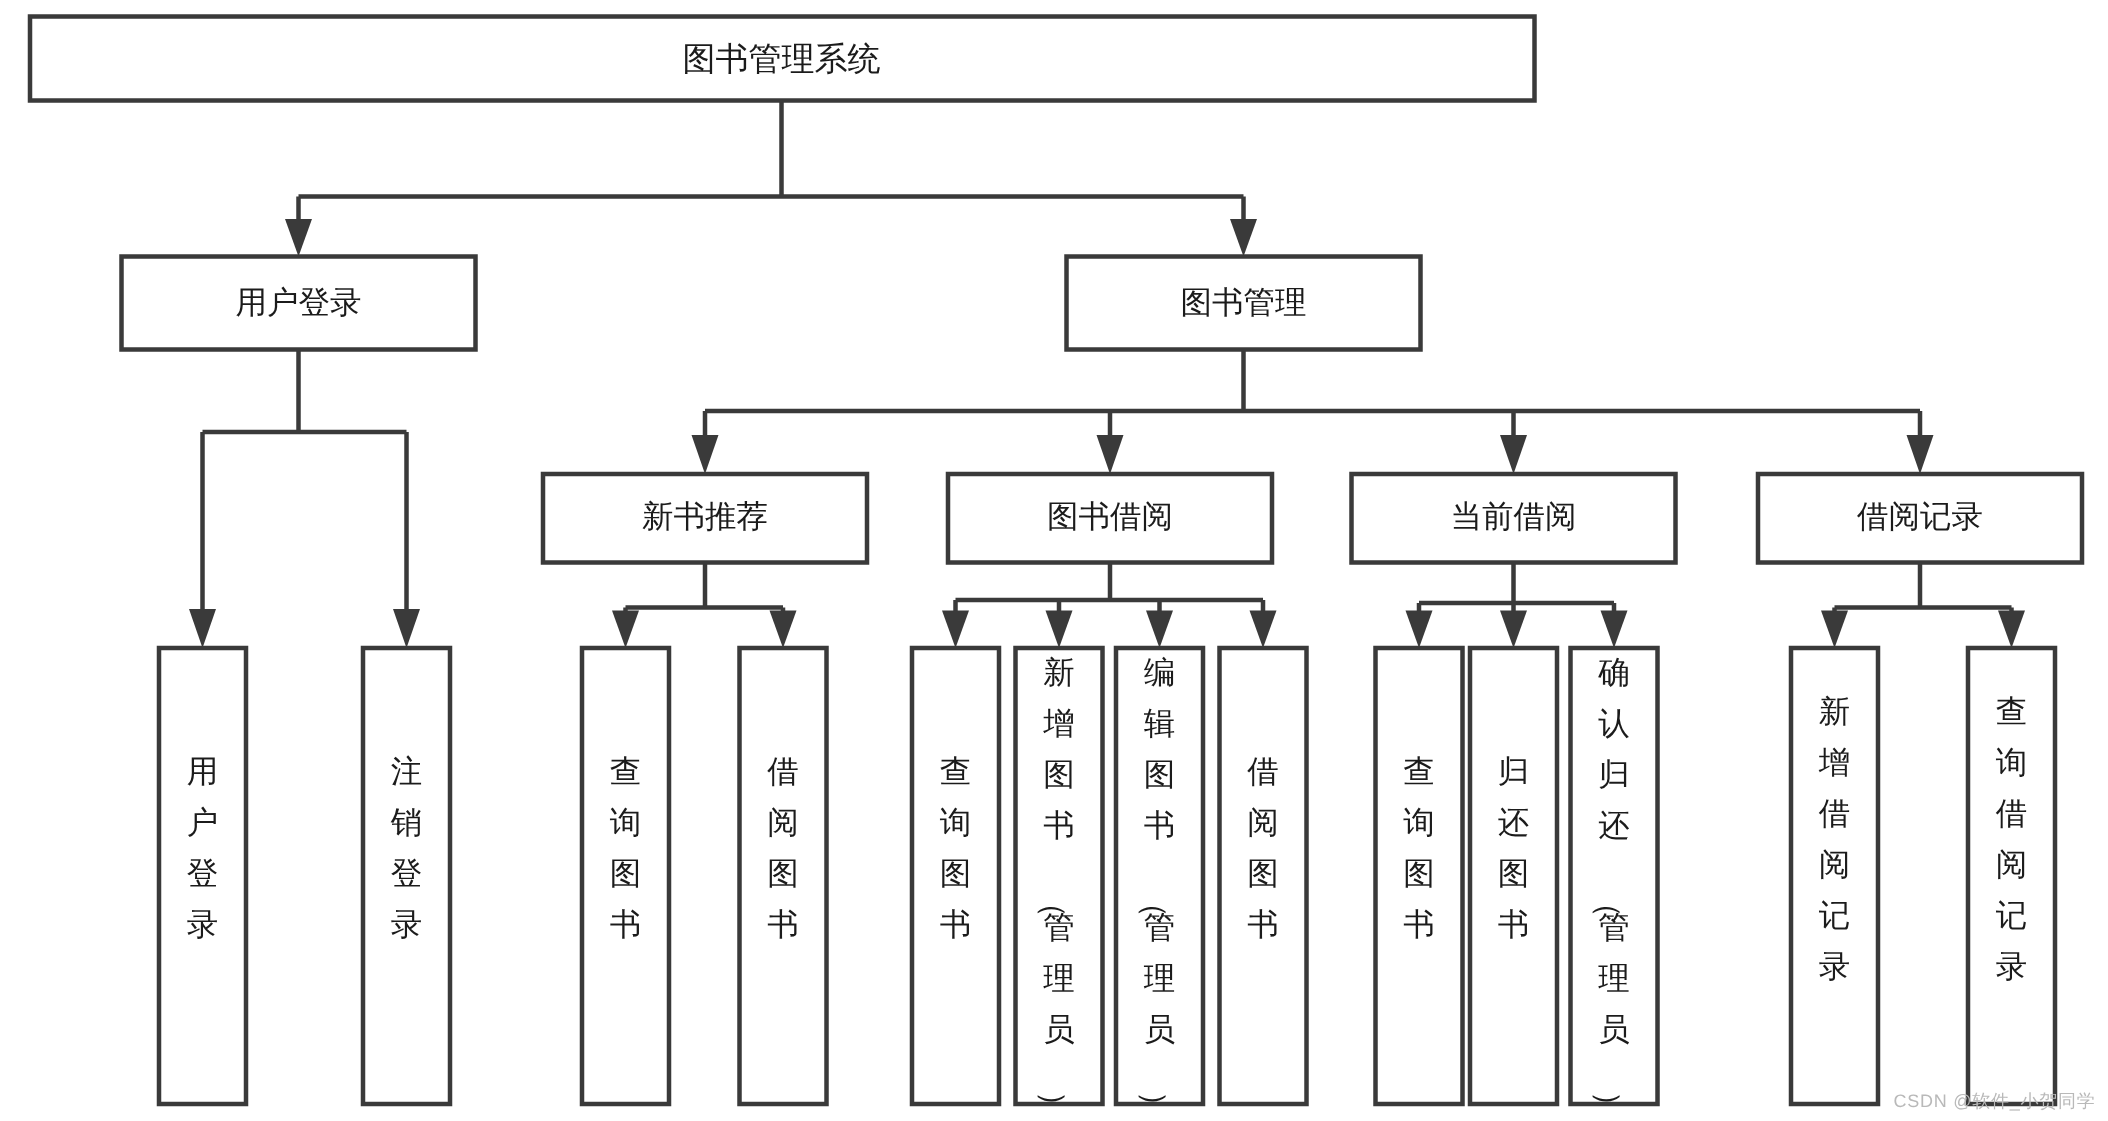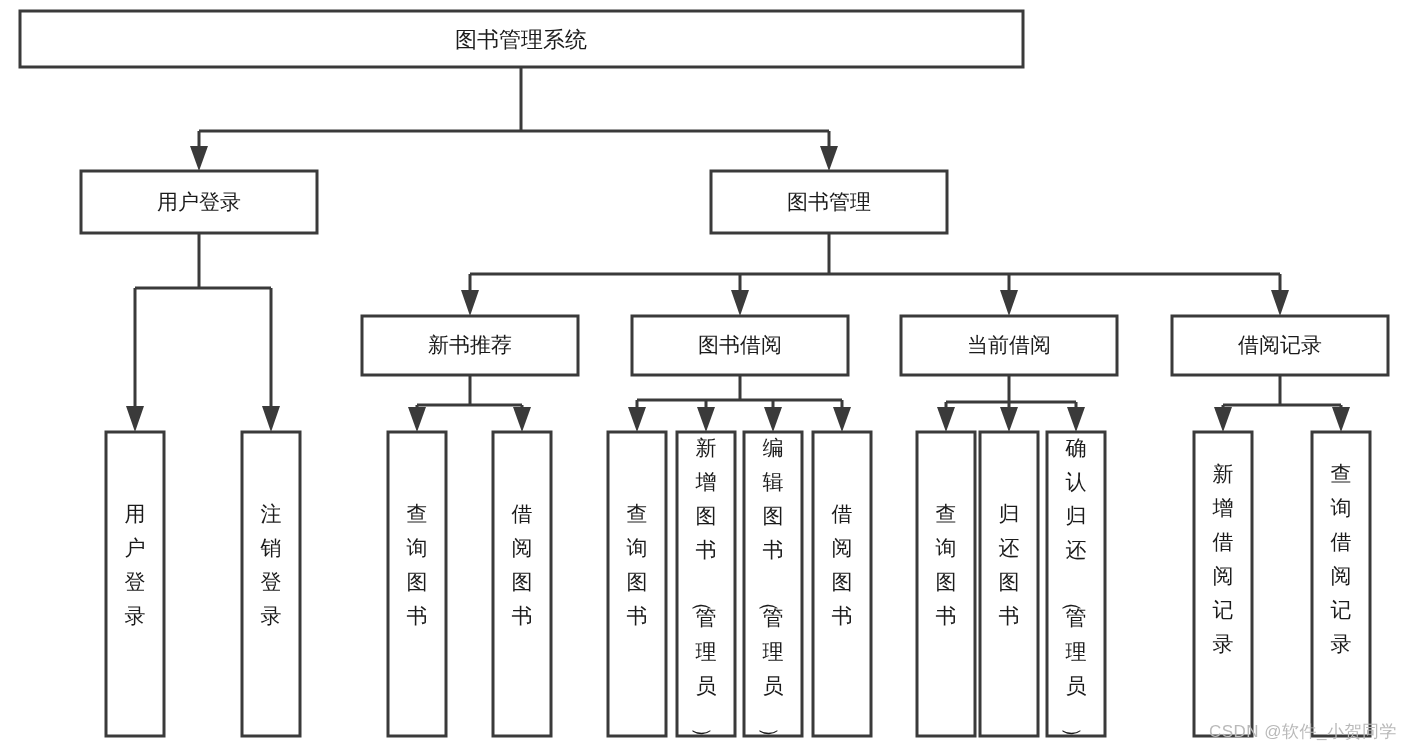--- a/index.html
+++ b/index.html
@@ -23,21 +23,21 @@
   .vlabel{
     font-family:"Liberation Sans","DejaVu Sans",sans-serif;
     fill:#1b1b1b;
     font-size:21px;
     text-anchor:middle;
   }
   .watermark{
     position:absolute;
     right:8px;bottom:4px;
     font-family:"Liberation Sans","DejaVu Sans",sans-serif;
-    font-size:17px;
+    font-size:12px;
     color:#b9b9b9;
     white-space:nowrap;
     letter-spacing:0.5px;
   }
 </style>
 </head>
 <body>
 
 <svg id="diagram" viewBox="0 0 1405 747">
 

